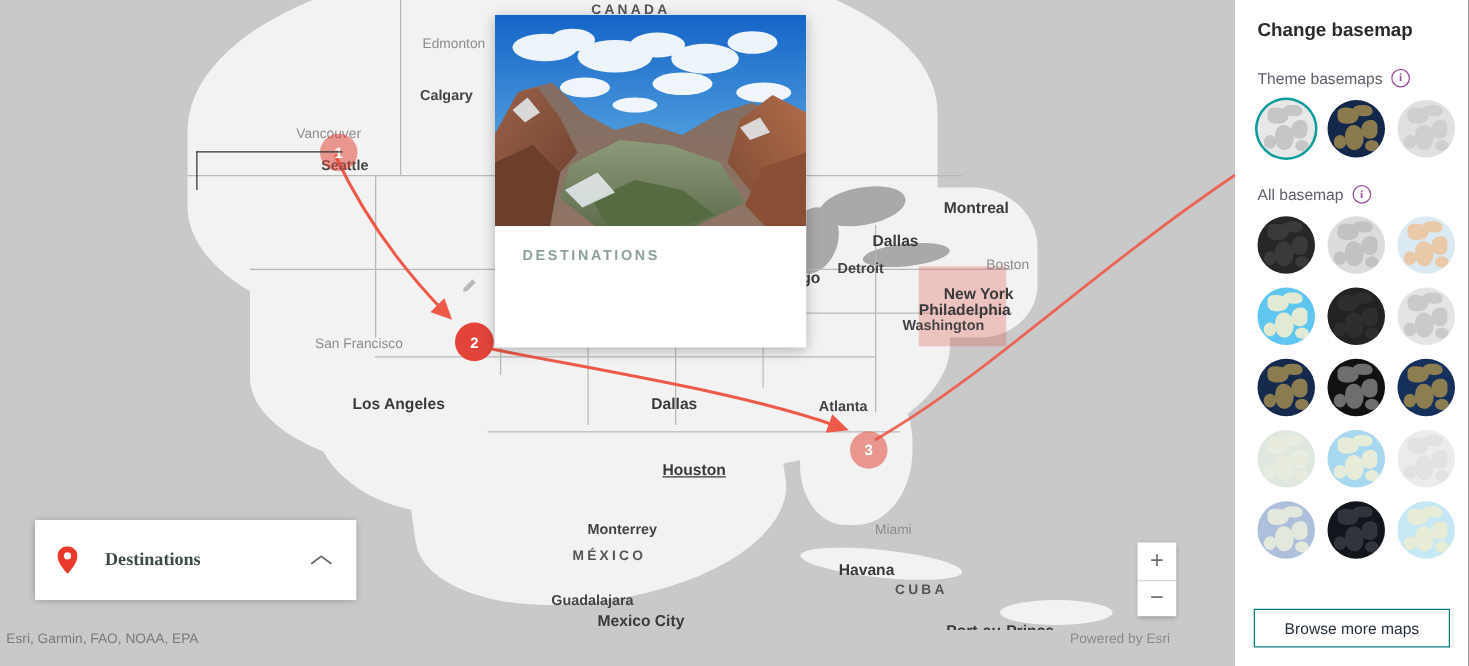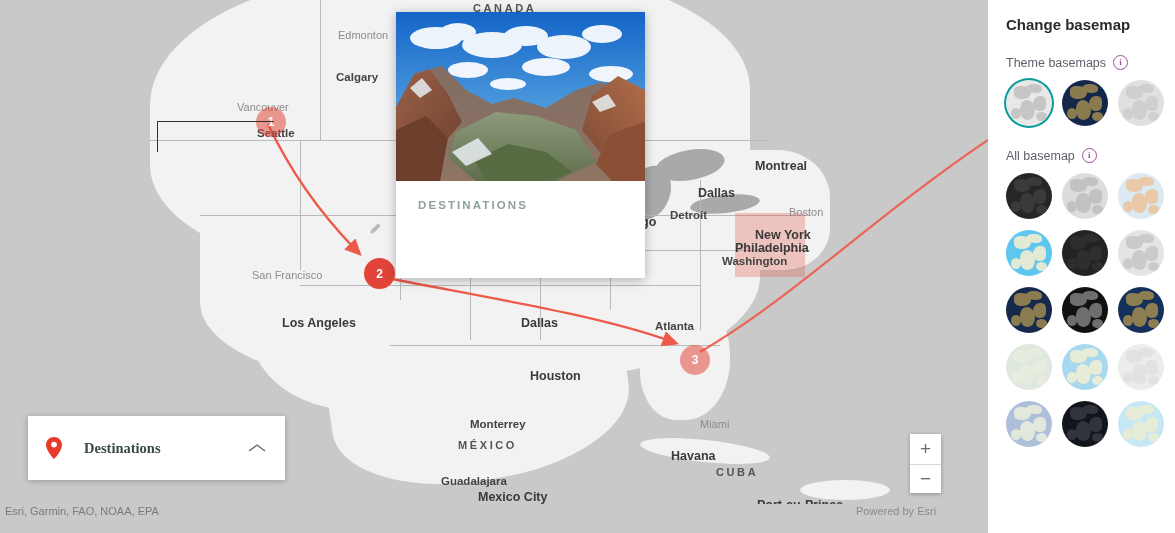--- a/index.html
+++ b/index.html
@@ -170,21 +170,21 @@
 
       <div id="label-layer">
           <div class="maplabel lbl-country" style="left: 473px; top: 2px;">CANADA</div>
           <div class="maplabel lbl-minor" style="left: 338px; top: 29px;">Edmonton</div>
           <div class="maplabel lbl-mid" style="left: 336px; top: 71px;">Calgary</div>
           <div class="maplabel lbl-minor" style="left: 237px; top: 101px;">Vancouver</div>
           <div class="maplabel lbl-mid" style="left: 257px; top: 127px;">Seattle</div>
           <div class="maplabel lbl-minor" style="left: 252px; top: 269px;">San Francisco</div>
           <div class="maplabel lbl-major" style="left: 282px; top: 316px;">Los Angeles</div>
           <div class="maplabel lbl-major" style="left: 521px; top: 316px;">Dallas</div>
-          <div class="maplabel lbl-major" style="left: 530px; top: 369px;">Houston</div>
+          <div class="maplabel lbl-major" style="left: 530px; top: 369px; text-decoration: underline;">Houston</div>
           <div class="maplabel lbl-mid" style="left: 470px; top: 418px;">Monterrey</div>
           <div class="maplabel lbl-country" style="left: 458px; top: 439px;">MÉXICO</div>
           <div class="maplabel lbl-mid" style="left: 441px; top: 475px;">Guadalajara</div>
           <div class="maplabel lbl-major" style="left: 478px; top: 490px;">Mexico City</div>
           <div class="maplabel lbl-major" style="left: 755px; top: 159px;">Montreal</div>
           <div class="maplabel lbl-major" style="left: 698px; top: 186px;">Dallas</div>
           <div class="maplabel lbl-mid" style="left: 670px; top: 209px;">Detroit</div>
           <div class="maplabel lbl-major" style="left: 641px; top: 215px;">go</div>
           <div class="maplabel lbl-minor" style="left: 789px; top: 206px;">Boston</div>
           <div class="maplabel lbl-major" style="left: 755px; top: 228px;">New York</div>
@@ -455,14 +455,15 @@
             <div class="cont" style="left: 20px; top: 4px; width: 16px; height: 9px; border-radius: 50% 50% 40% 60%; background: rgb(230, 236, 214);"></div>
             <div class="cont" style="left: 14px; top: 20px; width: 15px; height: 20px; border-radius: 45% 55% 50% 50%; background: rgb(230, 236, 214);"></div>
             <div class="cont" style="left: 27px; top: 16px; width: 13px; height: 15px; border-radius: 60% 40% 45% 55%; background: rgb(230, 236, 214);"></div>
             <div class="cont" style="left: 5px; top: 28px; width: 10px; height: 11px; border-radius: 50%; background: rgb(230, 236, 214);"></div>
             <div class="cont" style="left: 30px; top: 32px; width: 11px; height: 9px; border-radius: 50%; background: rgb(230, 236, 214);"></div>
           </div>
         </div>
       </div>
   </div>
 
+  <div id="browse-btn">Browse more maps</div>
 
 </div>
 
 </body></html>

